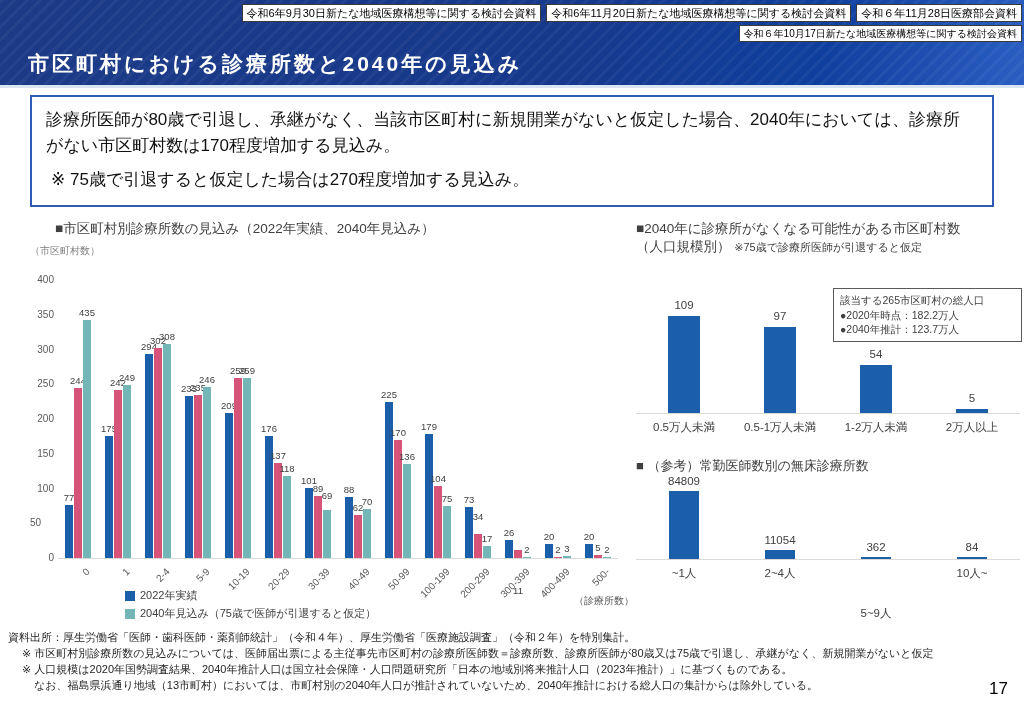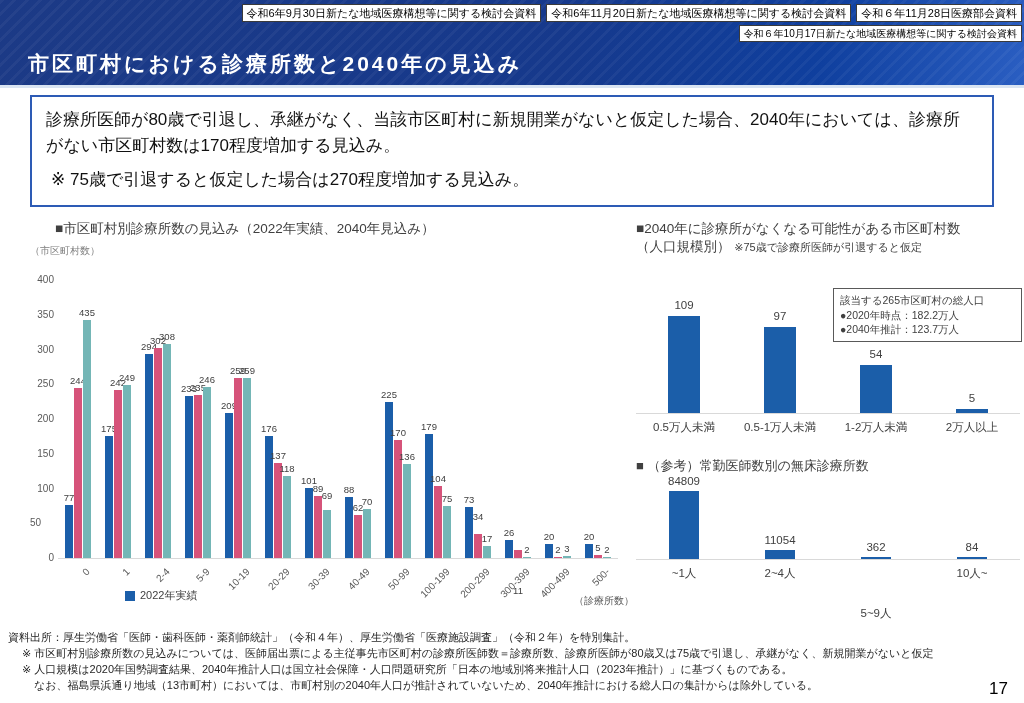--- a/index.html
+++ b/index.html
@@ -214,20 +214,24 @@
           <div class="dlabel" style="left: 555px; top: 277.525px; width: 26px;">5</div>
           <div class="bar" style="left: 573px; top: 292.61px; width: 8px; height: 1.39px; background: rgb(116, 182, 182);"></div>
           <div class="dlabel" style="left: 564px; top: 279.61px; width: 26px;">2</div>
           <div class="tick" style="left: 524px; top: 302px; width: 50px; text-align: right; transform: rotate(-45deg); transform-origin: 100% 0px;">500-</div>
         </div>
       <div class="legend" id="legend1">
           <div class="legend-row">
             <div class="legend-swatch" style="background: rgb(27, 94, 169);"></div>
             <div class="legend-label">2022年実績</div>
           </div>
+          <div class="legend-row">
+            <div class="legend-swatch" style="background: rgb(116, 182, 182);"></div>
+            <div class="legend-label">2040年見込み（75歳で医師が引退すると仮定）</div>
+          </div>
         </div>
     </div>
 
     <div class="right-col">
       <div class="chart-title">
         <span>■2040年に診療所がなくなる可能性がある市区町村数</span><br>
         <span>（人口規模別）</span>
         <span class="title-note">※75歳で診療所医師が引退すると仮定</span>
       </div>
       <div id="chart2wrap">

